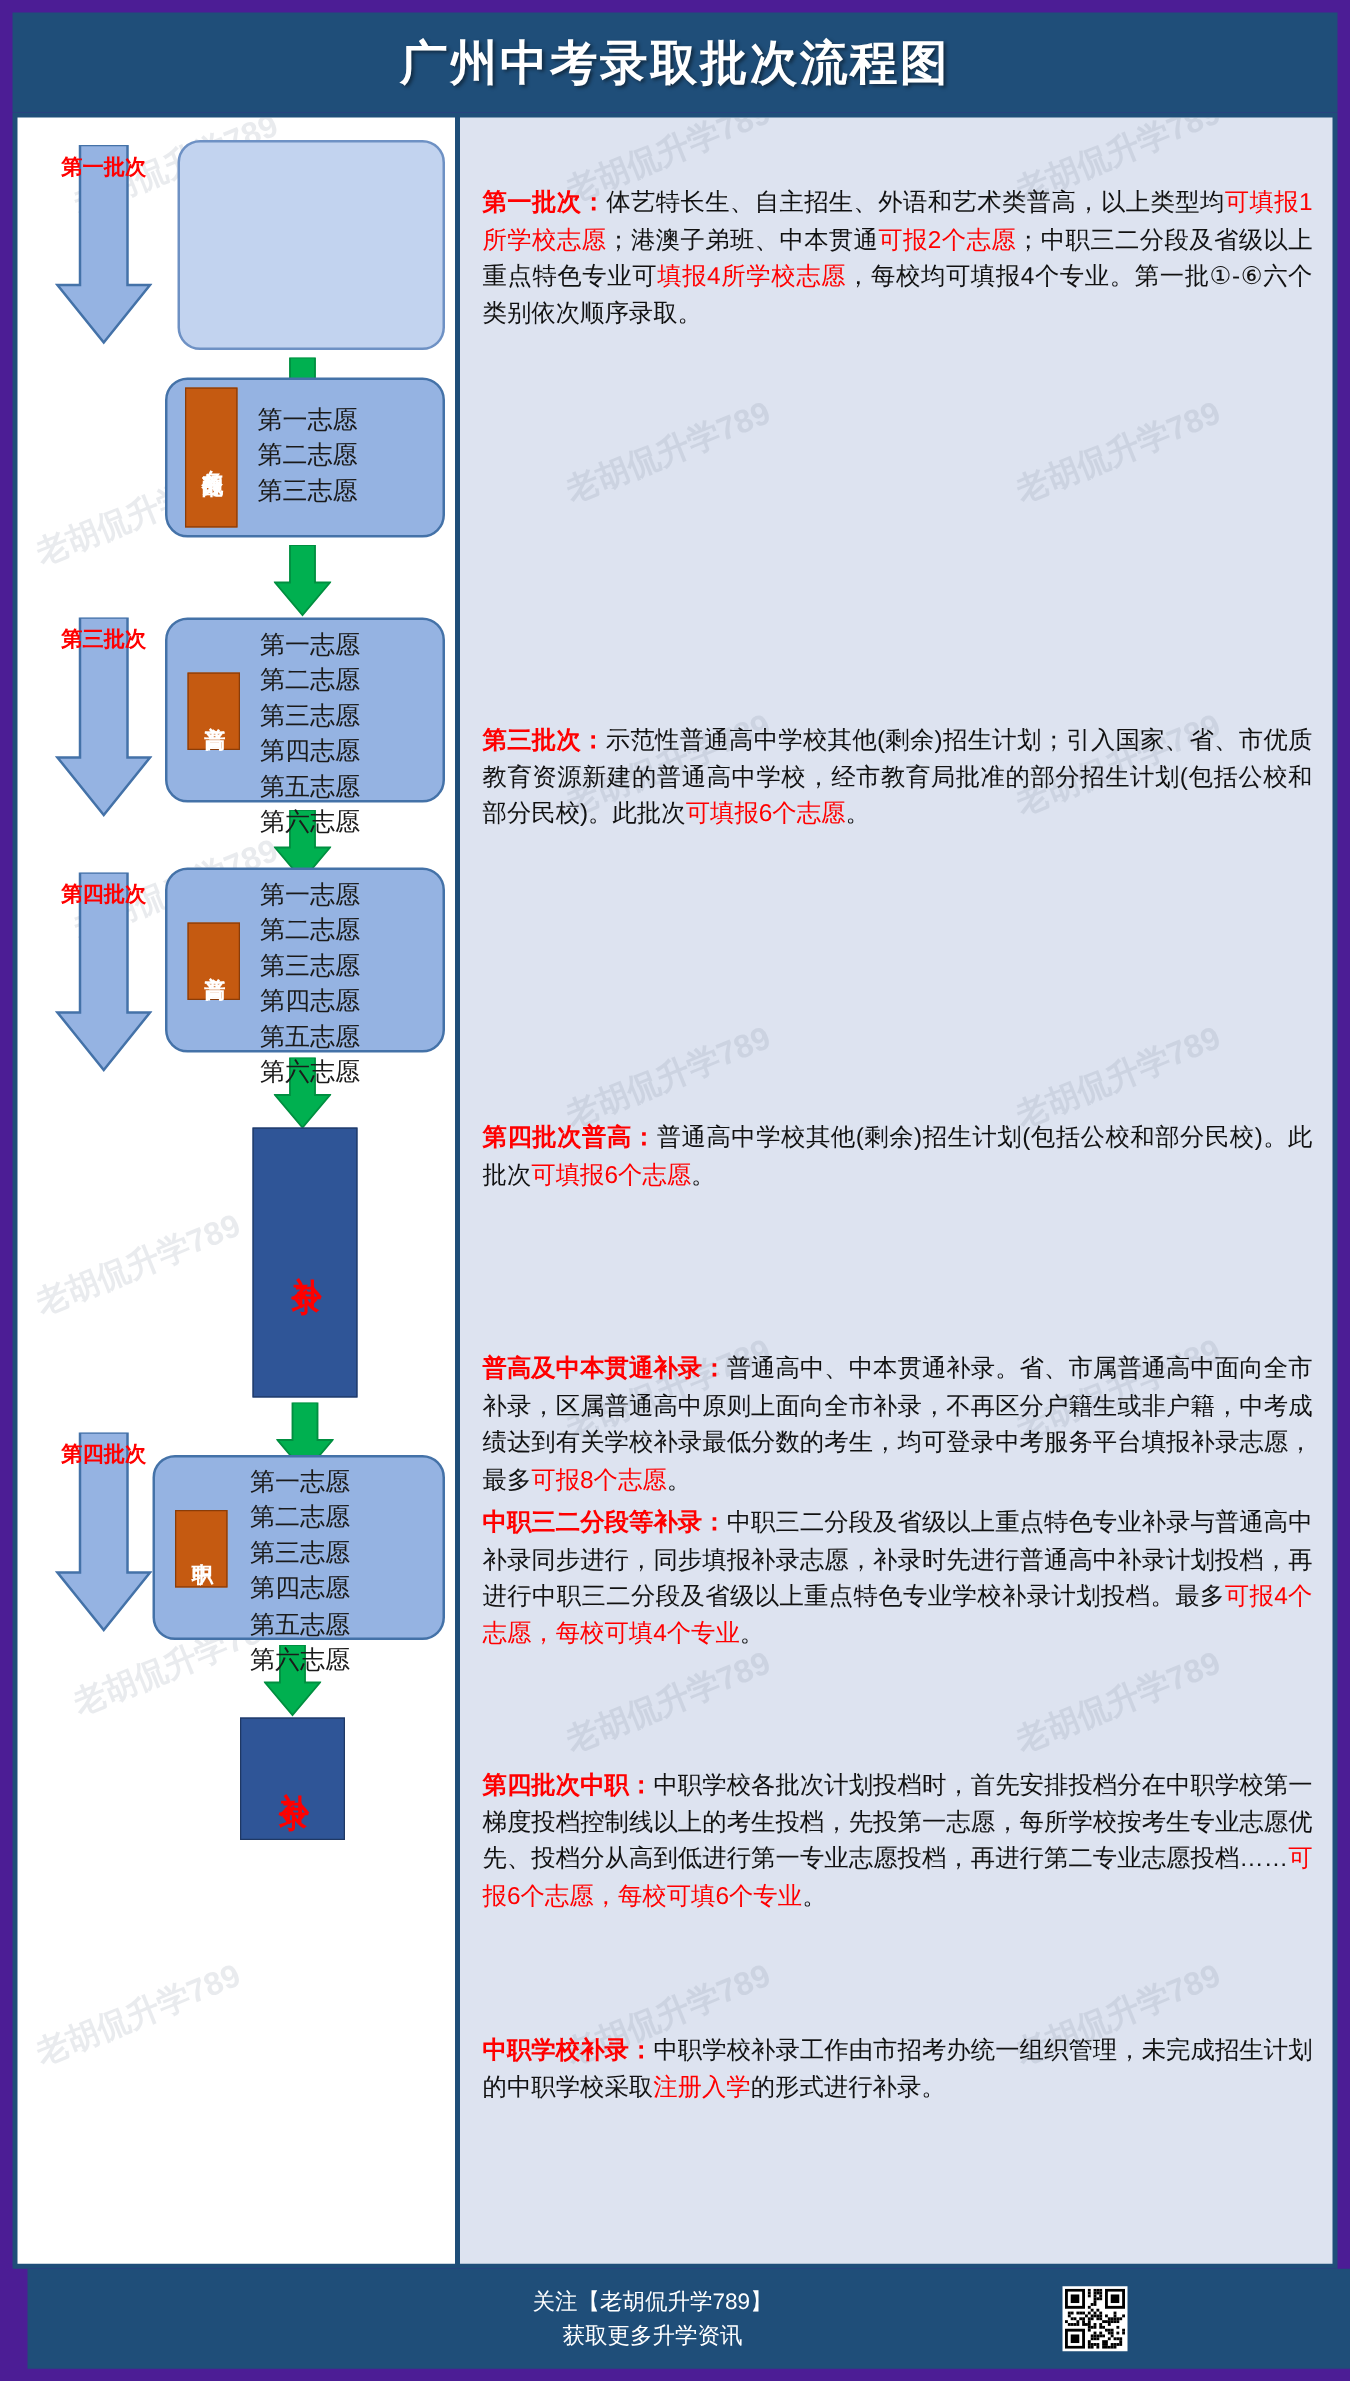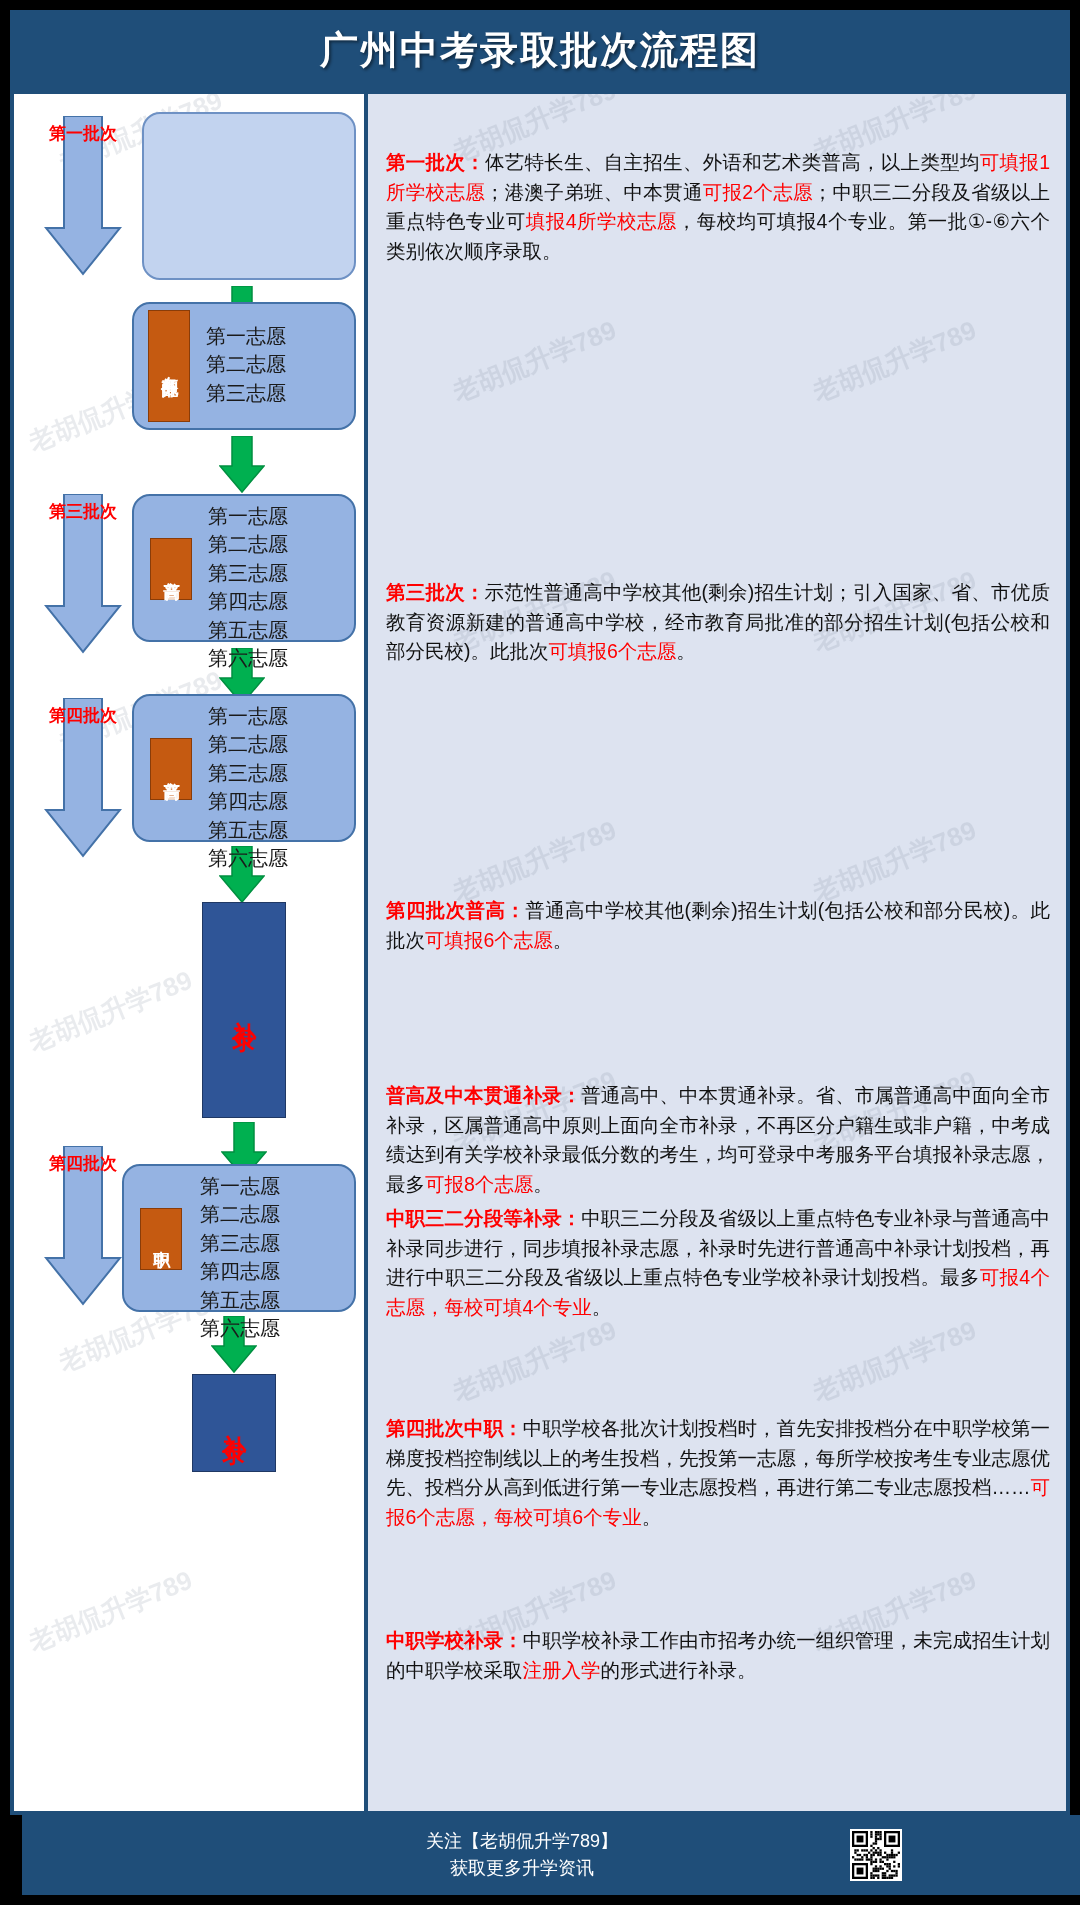--- a/index.html
+++ b/index.html
@@ -4,21 +4,21 @@
 <style>
   * { box-sizing: border-box; margin: 0; padding: 0; }
   html, body {
     width: 1080px; height: 1905px;
     background: #ffffff;
     font-family: "Liberation Sans", "DejaVu Sans", sans-serif;
   }
   .page {
     position: relative;
     width: 1080px; height: 1905px;
-    background: #000000;
+    background: #4c1d95;
     overflow: hidden;
   }
   
   .header {
     position: absolute;
     left: 10px; top: 10px;
     width: 1060px; height: 80px;
     background: #1f4e79;
     display: flex; align-items: center; justify-content: center;
   }

